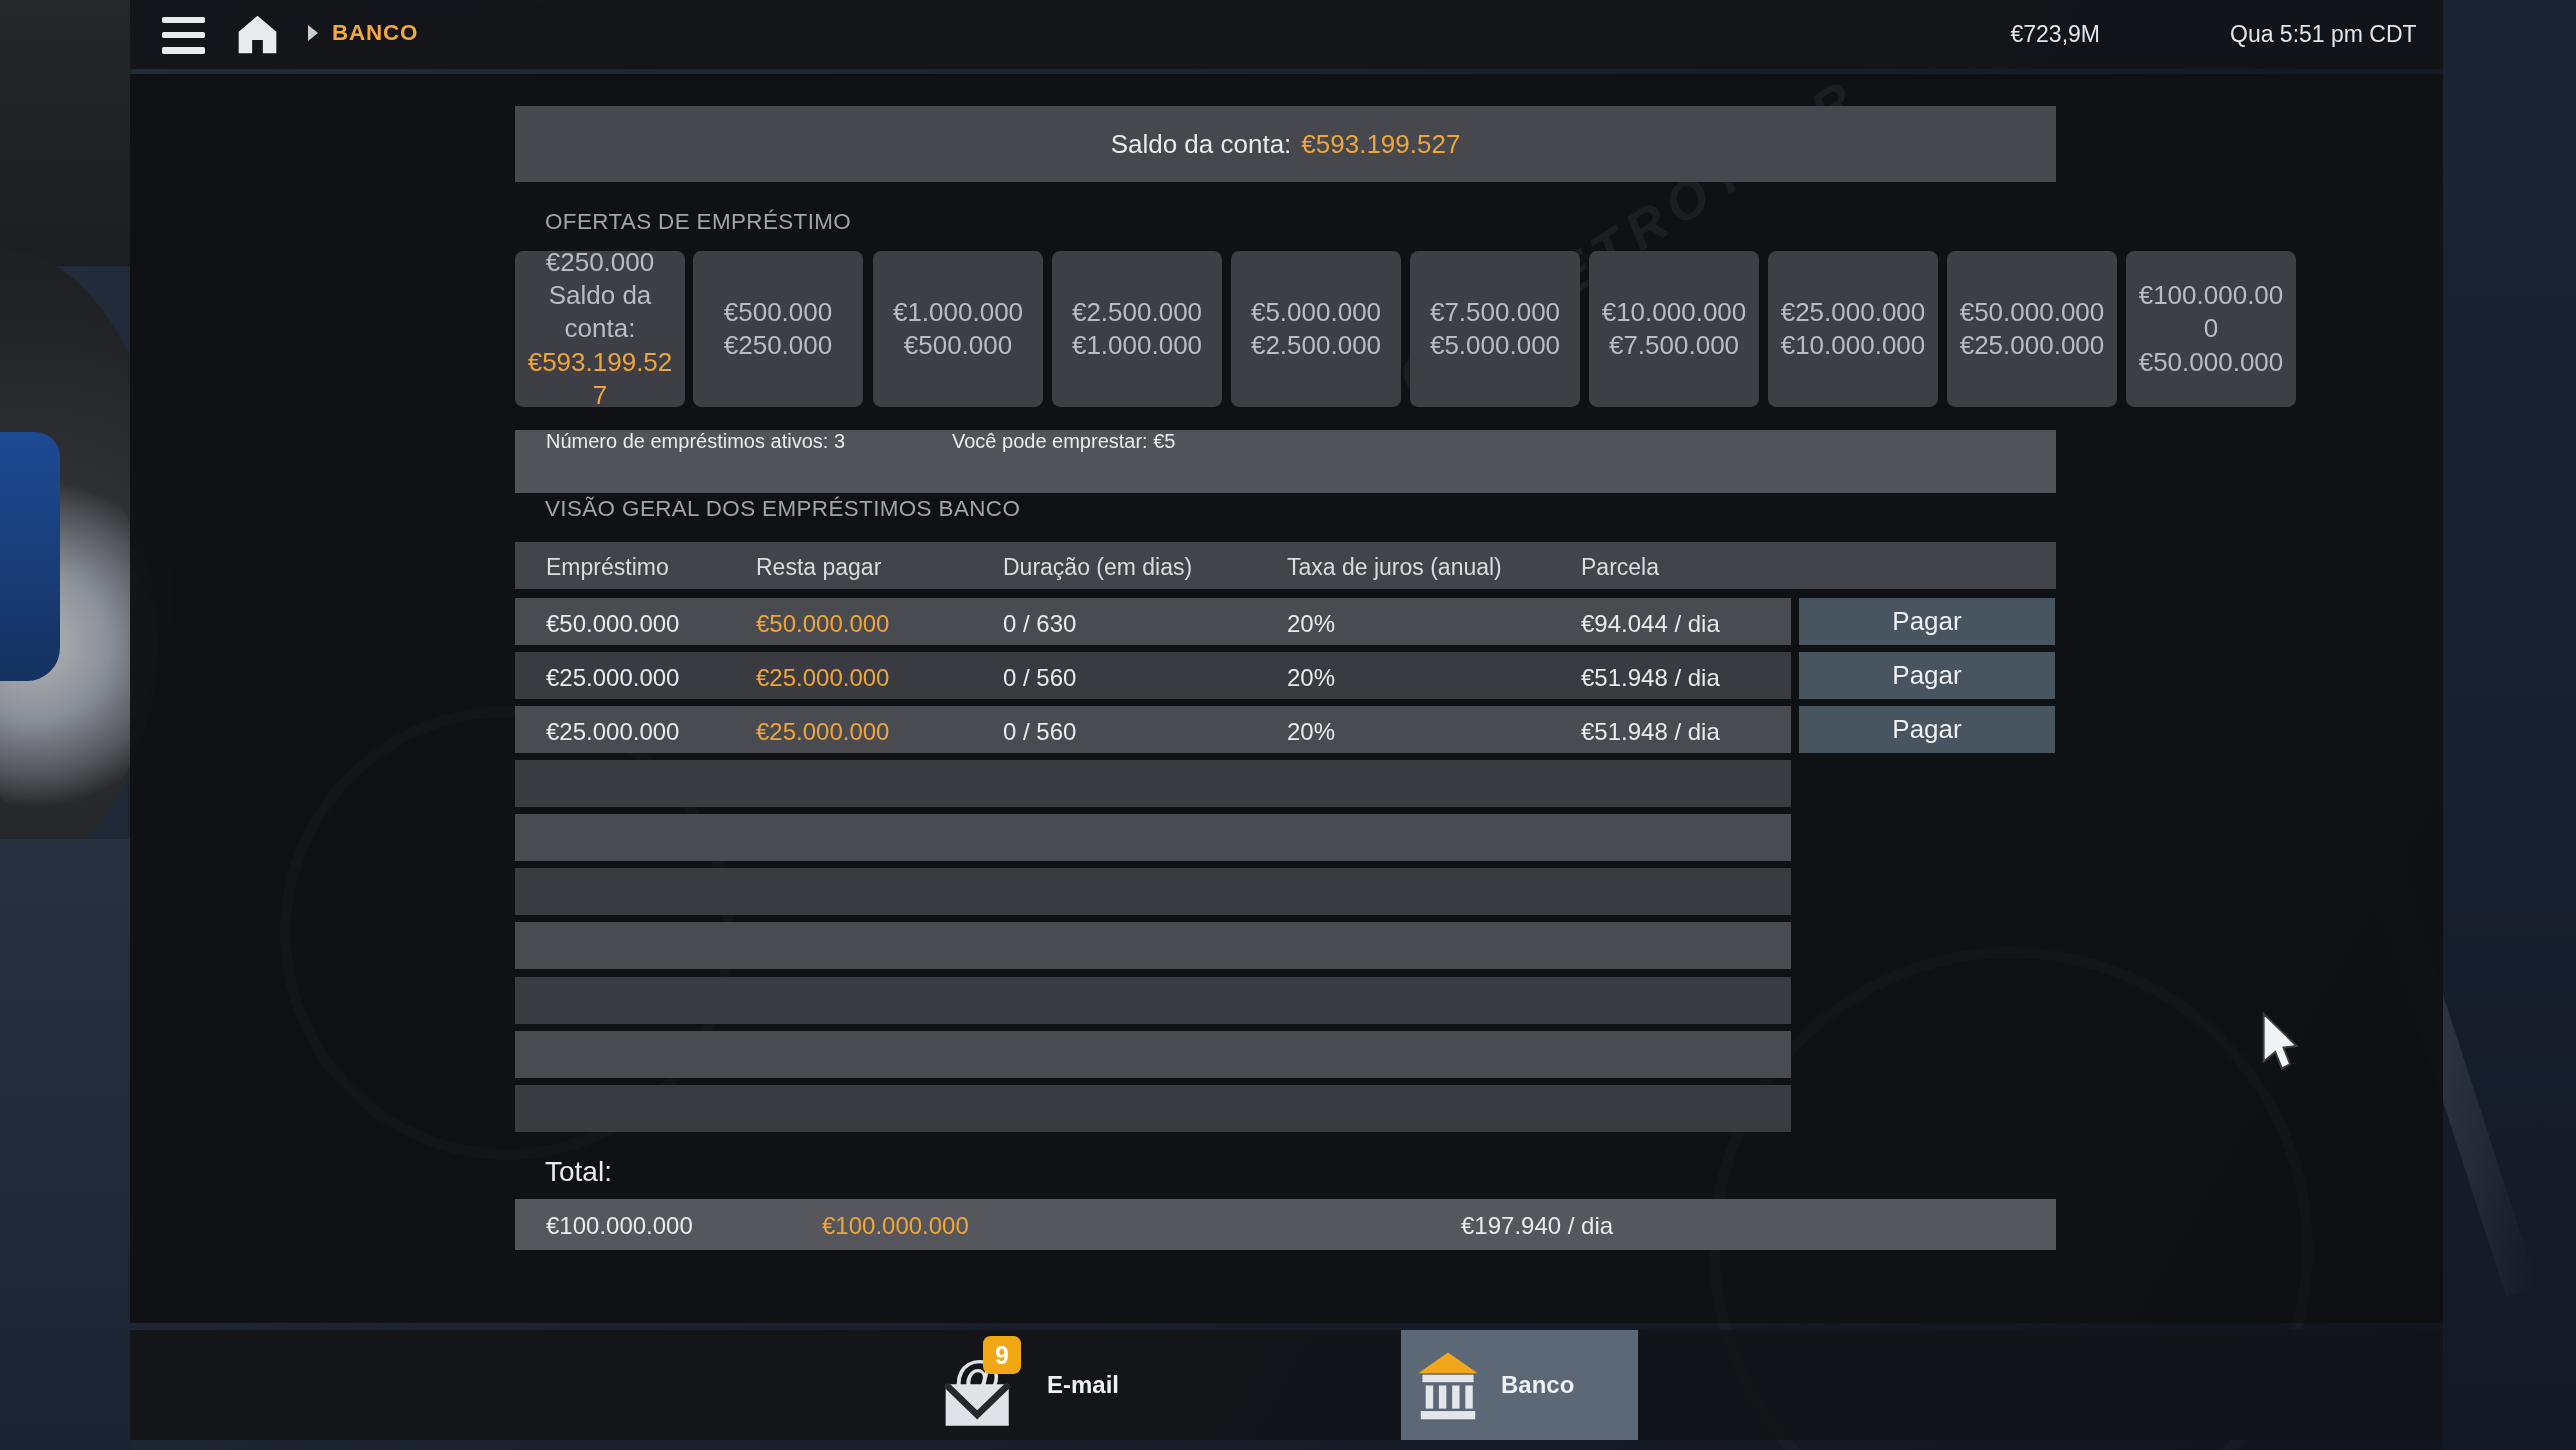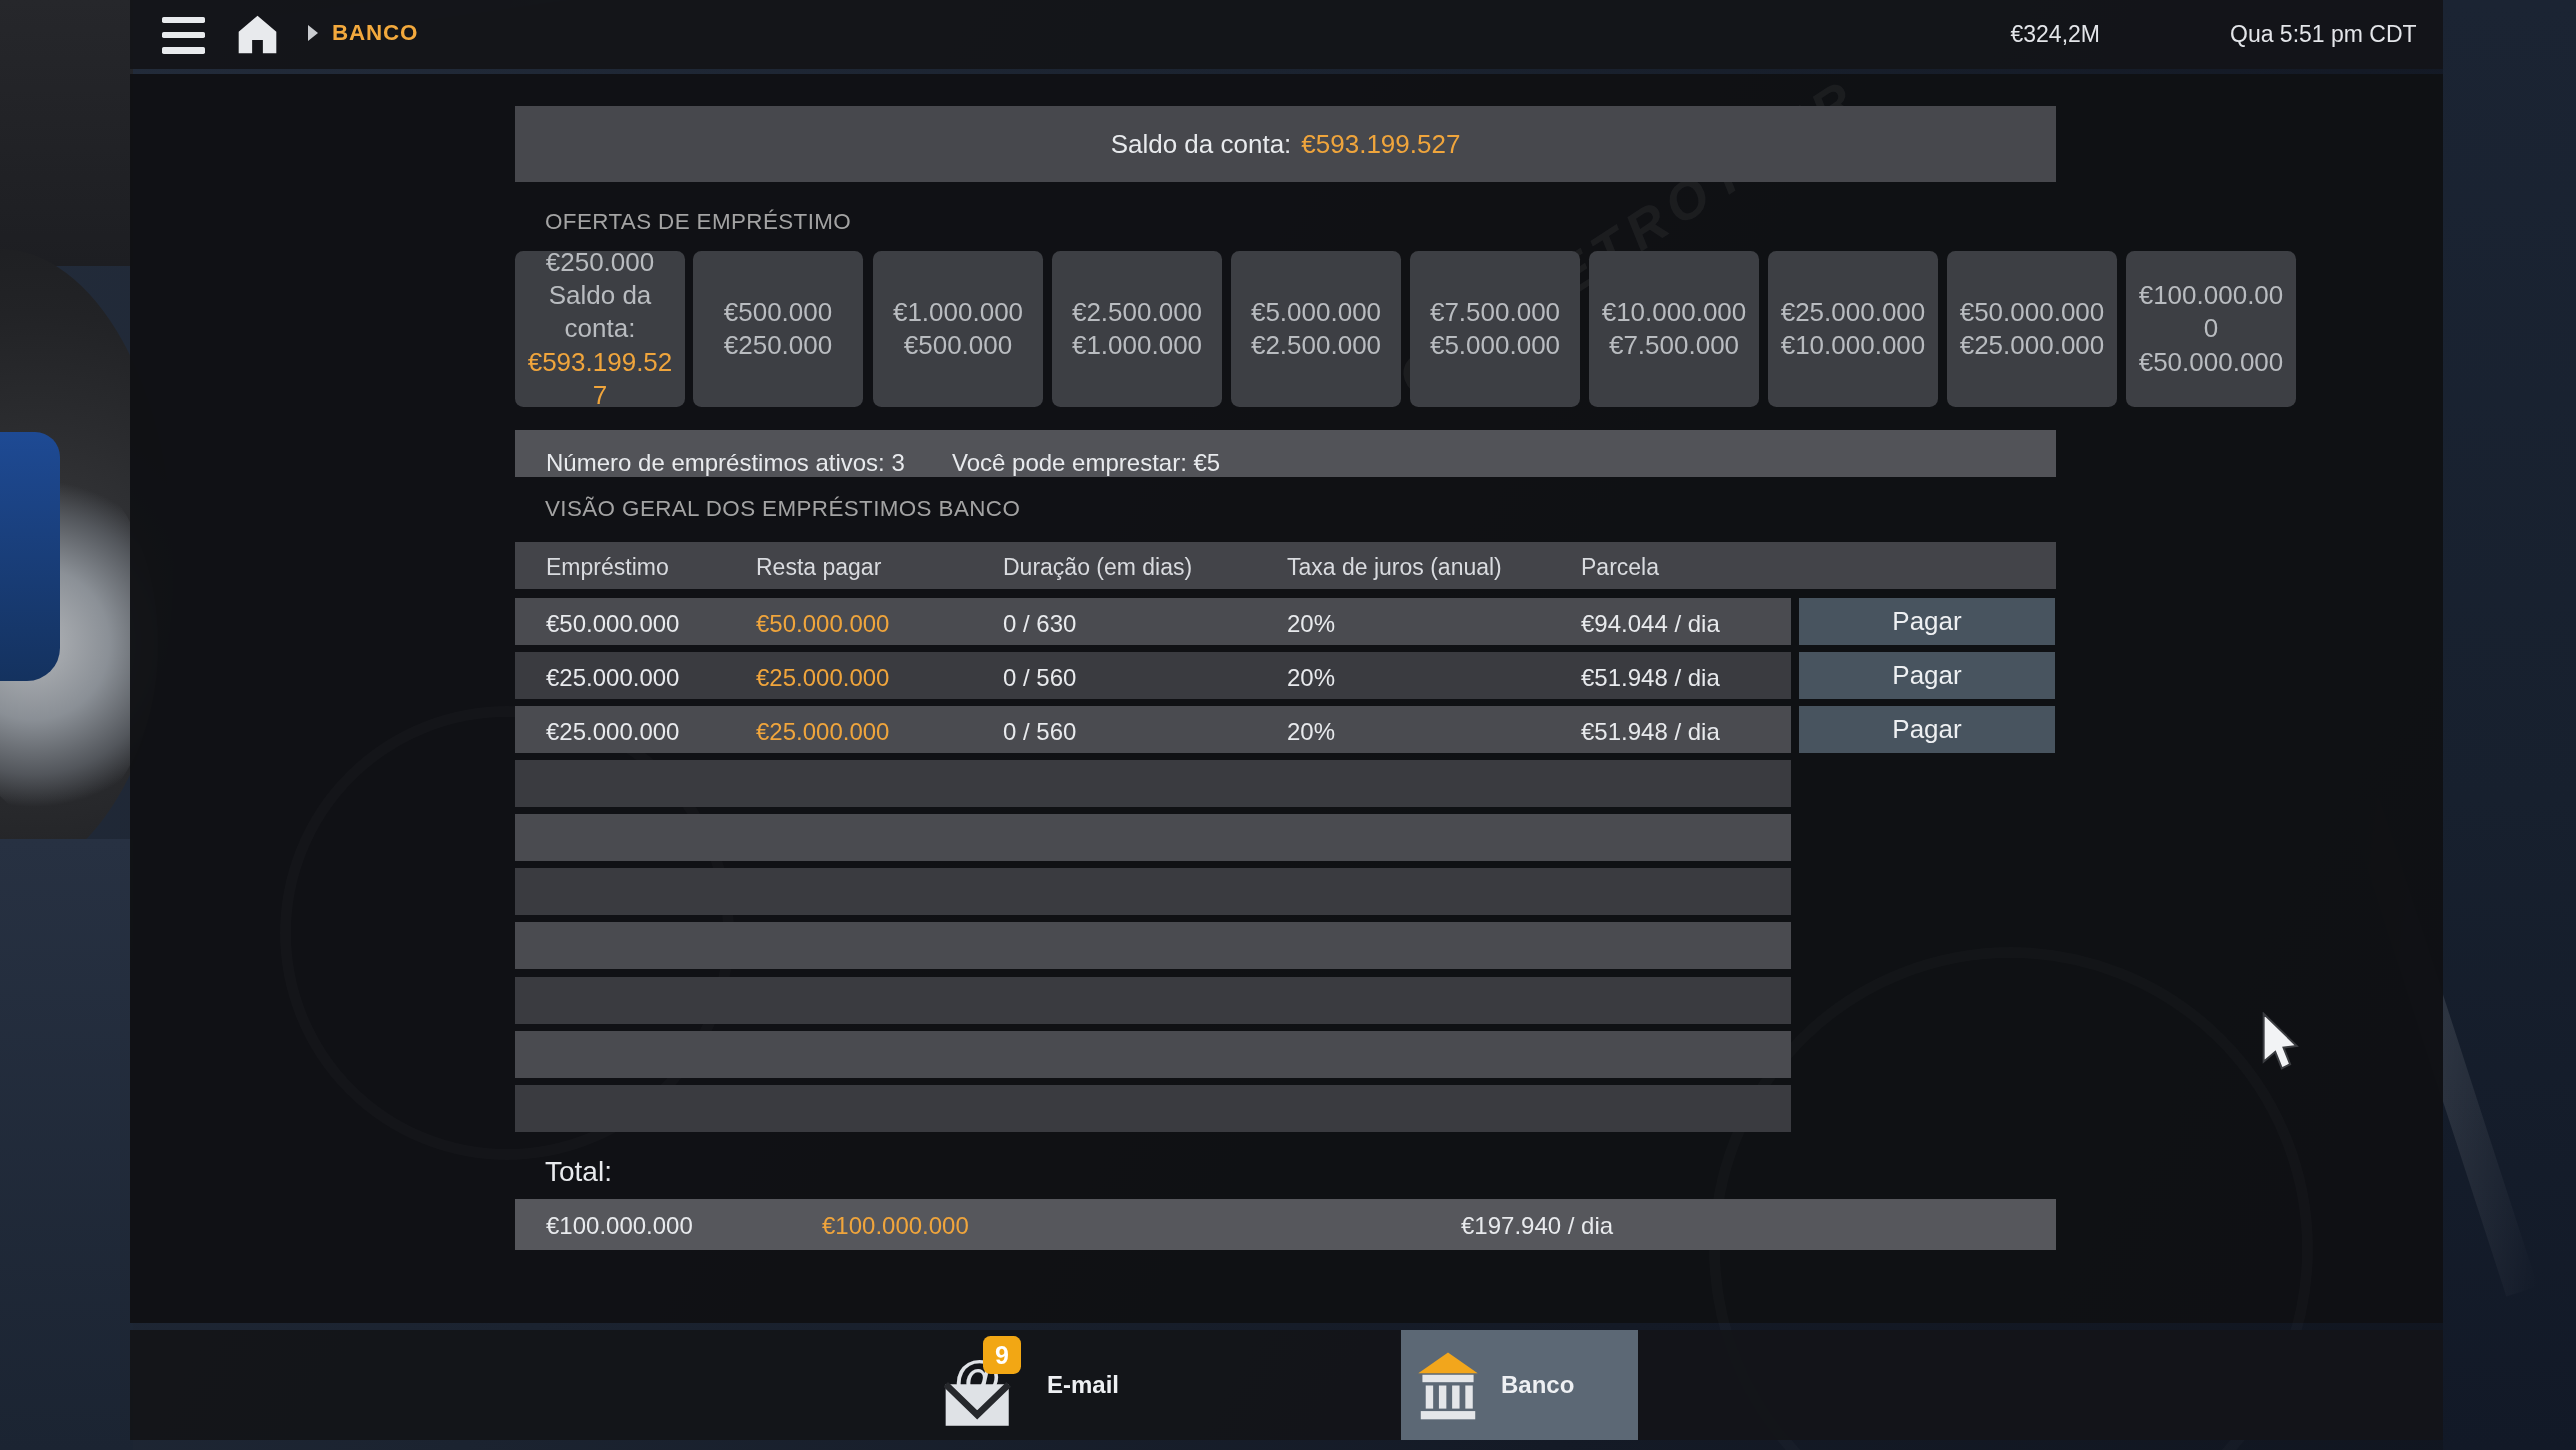--- a/index.html
+++ b/index.html
@@ -47,21 +47,21 @@
   .t-ofertas{top:135px;}
   .t-visao{top:422px;}
 
   
   .card{position:absolute;top:177px;width:170px;height:156px;background:#3d3f44;border-radius:8.3px;
     display:flex;flex-direction:column;align-items:center;justify-content:center;text-align:center;
     font-size:26px;line-height:1.28;color:#b9bcc0;padding:0 10px;box-sizing:border-box;overflow-wrap:break-word;word-wrap:break-word;cursor:pointer;}
   .card .bal{color:#f0a53c;}
   .card span{max-width:100%;overflow-wrap:break-word;}
 
-  .info-bar{top:356px;height:47px;background:#525358;display:flex;align-items:flex-end;font-size:24px;}
+  .info-bar{top:356px;height:63px;background:#525358;display:flex;align-items:flex-start;font-size:20px;}
   .info-bar .lbl1{margin-left:31px;}
   .info-bar .lbl2{position:absolute;left:437px;}
 
   
   .thead{top:468px;height:47px;background:#434449;font-size:23px;color:#d9dbdf;}
   .thead span{position:absolute;top:11.6px;}
   .c1{left:31px;} .c2{left:241px;} .c3{left:488px;} .c4{left:772px;} .c5{left:1066px;}
   .trow{position:absolute;left:385px;width:1276px;height:47px;font-size:24px;}
   .trow span{position:absolute;top:11.6px;}
   .row-light{background:#4a4b50;} .row-dark{background:#3a3b40;}
@@ -105,21 +105,21 @@
         <span></span>
         <span></span>
       </div>
     <div class="home-btn">
       <svg width="43" height="45" viewBox="0 0 32 32">
           <path d="M16 2 L30 14 L30 30 L20 30 L20 20 L12 20 L12 30 L2 30 L2 14 Z" fill="#e8eaed"></path>
         </svg>
     </div>
     <div class="crumb-arrow"></div>
     <div class="crumb">BANCO</div>
-    <div class="tb-money">€324,2M</div>
+    <div class="tb-money">€723,9M</div>
     <div class="tb-time">Qua 5:51 pm CDT</div>
   </div>
 
   <div class="content">
     <div class="watermark">GLOBETROTTER</div>
     <div class="ghost-arc" style="left:150px;top:632px;width:432px;height:432px;"></div>
     <div class="ghost-arc" style="left:1579px;top:873px;width:582px;height:582px;"></div>
 
     <div class="graybar saldo-bar">
       <span>Saldo da conta:</span>

